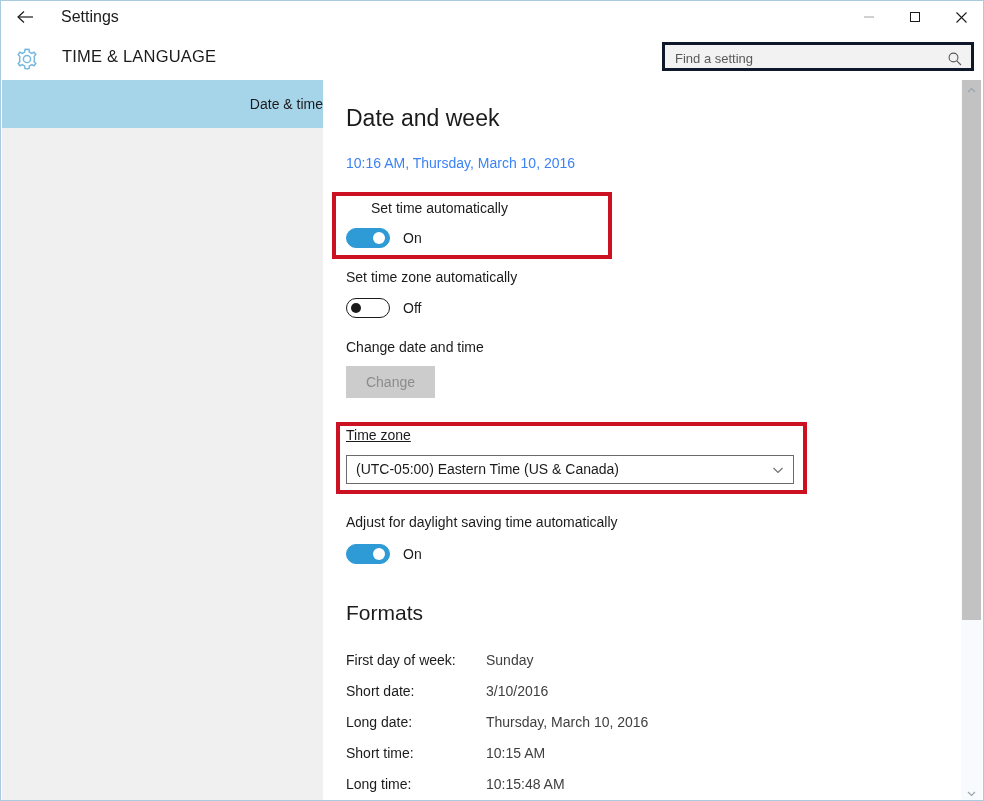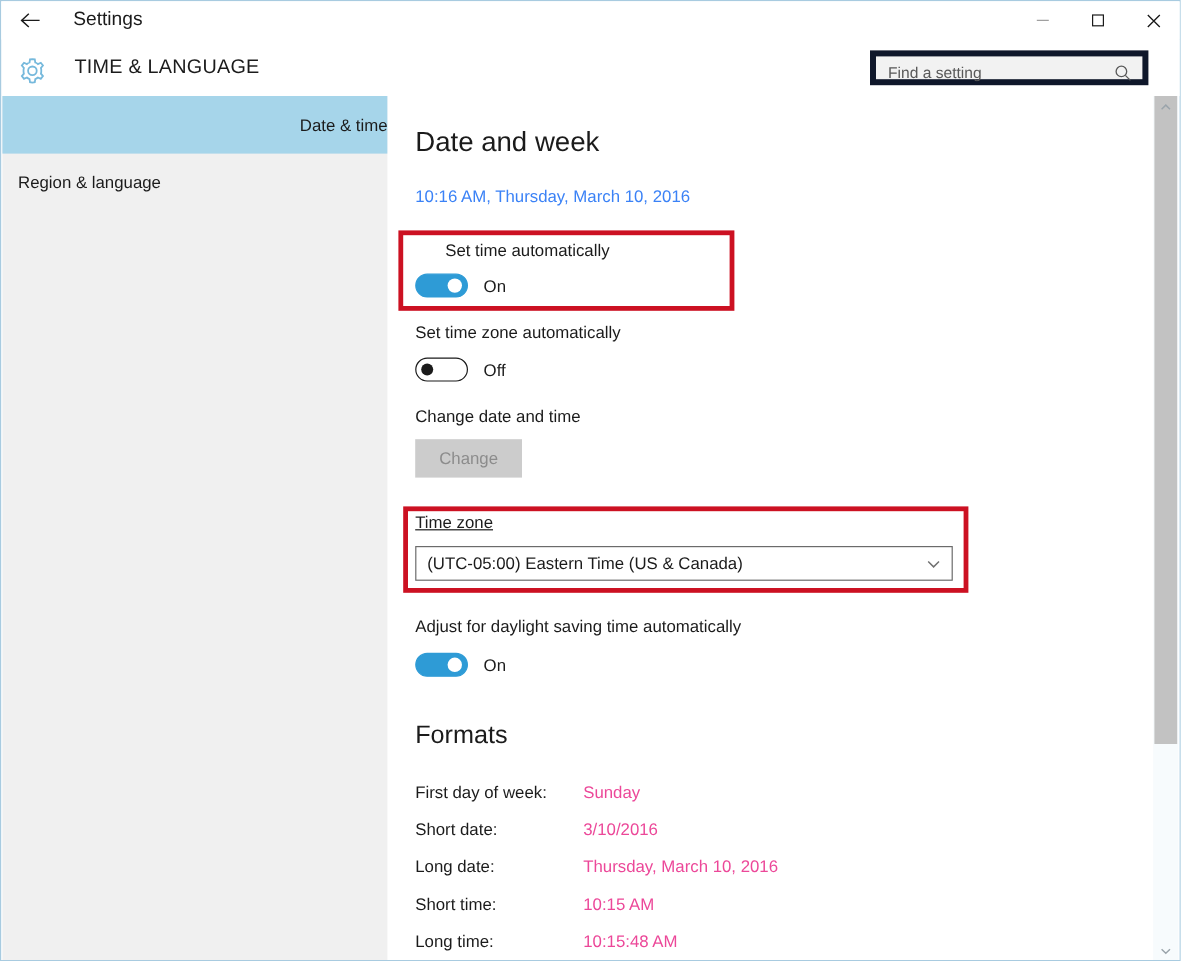--- a/index.html
+++ b/index.html
@@ -76,24 +76,24 @@
     left: 60px; top: 0;
     height: 47px;
     line-height: 47px;
     font-size: 16.5px;
     letter-spacing: 0.2px;
     color: #1b1b1b;
     white-space: nowrap;
   }
   #search-box {
     position: absolute;
-    right: 27px; top: 9px;
-    width: 232px; height: 29px;
+    right: 10px; top: 9px;
+    width: 312px; height: 29px;
     background: #f2f2f2;
-    border: 5px solid #0f172a;
+    border: 3px solid #0f172a;
     box-sizing: border-box;
   }
   #search-input {
     position: absolute;
     left: 0; top: 0;
     width: 262px; height: 27px;
     border: none; outline: none;
     background: transparent;
     padding: 0 0 0 10px;
     box-sizing: border-box;
@@ -253,21 +253,21 @@
     color: #1b1b1b;
     white-space: nowrap;
   }
   .format-row { position: absolute; left: 23px; height: 20px; }
   .format-label {
     position: absolute; left: 0; top: 0;
     font-size: 14px; color: #1b1b1b; white-space: nowrap;
   }
   .format-value {
     position: absolute; left: 140px; top: 0;
-    font-size: 14px; color: #ec4899; white-space: nowrap;
+    font-size: 14px; color: #404040; white-space: nowrap;
   }
 
   
   .highlight {
     position: absolute;
     border: 4px solid #cc1122;
     box-sizing: border-box;
     pointer-events: none;
   }
   #highlight-set-time { left: 331px; top: 191px; width: 280px; height: 67px; }
@@ -358,23 +358,20 @@
           <path d="M9.8 9.8 L14 14" stroke="#5a5a5a" stroke-width="1.1" fill="none"></path>
         </svg>
       </div>
     </div>
   </div>
 
   <div id="sidebar">
     <div class="nav-item selected">
       <span>Date &amp; time</span>
     </div>
-    <div class="nav-item">
-      <span>Region &amp; language</span>
-    </div>
   </div>
 
   <div id="content">
 
     <div id="page-title">Date and week</div>
     <div id="current-datetime">10:16 AM, Thursday, March 10, 2016</div>
 
     <div class="setting-label" style="top:120px;margin-left:25px;">Set time automatically</div>
     <div class="toggle-row" style="top:148px;">
       <div class="toggle on">

